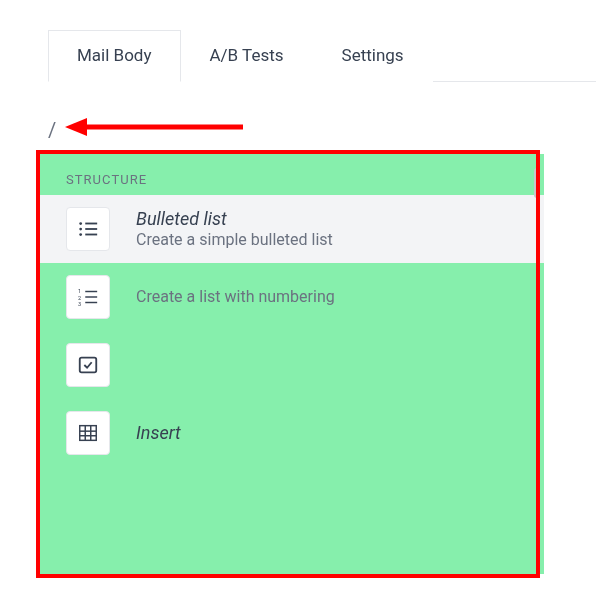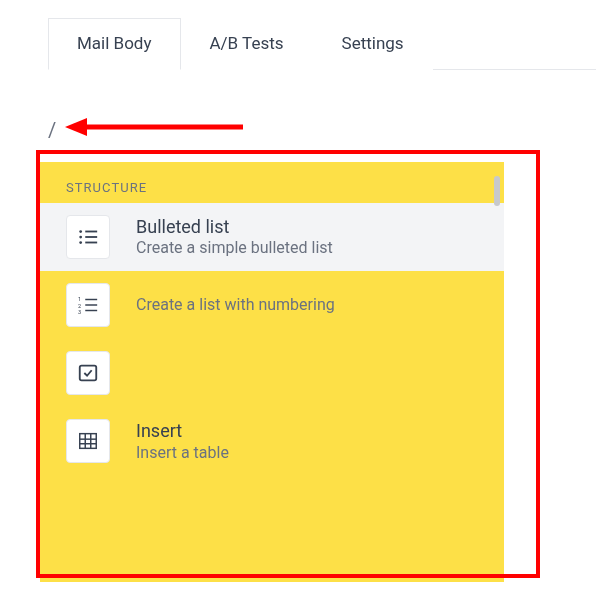--- a/index.html
+++ b/index.html
@@ -10,21 +10,21 @@
     height: 596px;
     font-family: -apple-system, BlinkMacSystemFont, "Segoe UI", Roboto, "Helvetica Neue", Arial, sans-serif;
     background: #fff;
     color: #374151;
     overflow: hidden;
   }
   .canvas {
     position: relative;
     width: 596px;
     height: 596px;
-    padding-top: 18px;
+    padding-top: 30px;
   }
   
   .tabs {
     display: flex;
     margin-left: 48px;
     border-bottom: 1px solid #e5e7eb;
   }
   .tab {
     padding: 14px 28px 16px;
     font-size: 17px;
@@ -63,24 +63,24 @@
     left: 36px;
     top: 150px;
     width: 504px;
     height: 428px;
     border: 4px solid #f00;
     pointer-events: none;
   }
   .panel {
     position: absolute;
     left: 40px;
-    top: 162px;
-    width: 464px;
+    top: 154px;
+    width: 504px;
     height: 420px;
-    background: #fde047;
+    background: #86efac;
     overflow: hidden;
   }
   .panel-inner {
     height: 100%;
     overflow-y: auto;
   }
   .section-label {
     padding: 18px 26px 8px;
     font-size: 13px;
     letter-spacing: 0.08em;
@@ -103,20 +103,21 @@
     justify-content: center;
     margin-right: 26px;
     background: #fff;
     flex: none;
   }
   .icon-box svg { width: 22px; height: 22px; }
   .item-title {
     font-size: 18px;
     color: #374151;
     line-height: 1.3;
+    font-style: italic;
   }
   .item-desc {
     font-size: 16px;
     color: #6b7280;
     line-height: 1.3;
     text-align: right;
   }
   
   .scroll-nub {
     position: absolute;
@@ -200,21 +201,20 @@
           <svg viewBox="0 0 24 24" fill="none" stroke="#374151" stroke-width="1.6">
             <rect x="3" y="4" width="18" height="16"></rect>
             <line x1="3" y1="10" x2="21" y2="10"></line>
             <line x1="3" y1="15" x2="21" y2="15"></line>
             <line x1="9" y1="4" x2="9" y2="20"></line>
             <line x1="15" y1="4" x2="15" y2="20"></line>
           </svg>
         </div>
         <div>
           <div class="item-title">Insert</div>
-          <div class="item-desc">Insert a table</div>
         </div>
       </div>
 
     </div>
   </div>
 
   <div class="panel-border"></div>
 
 </div>
 

